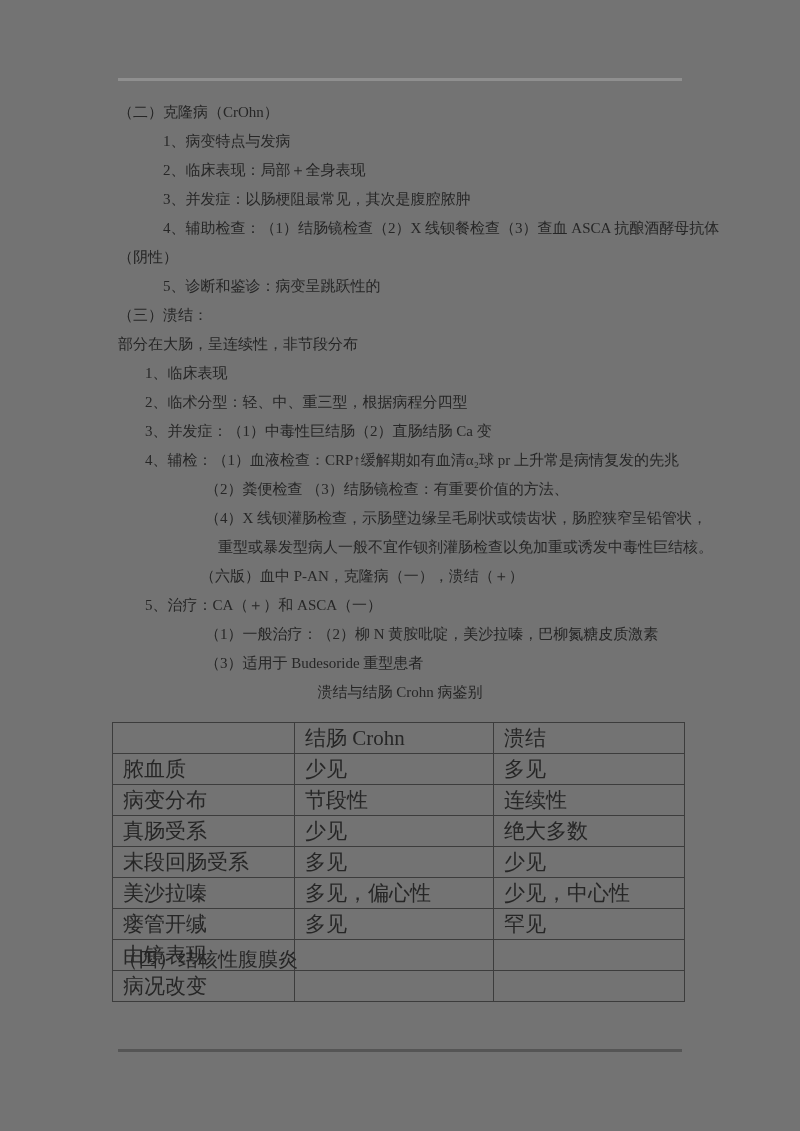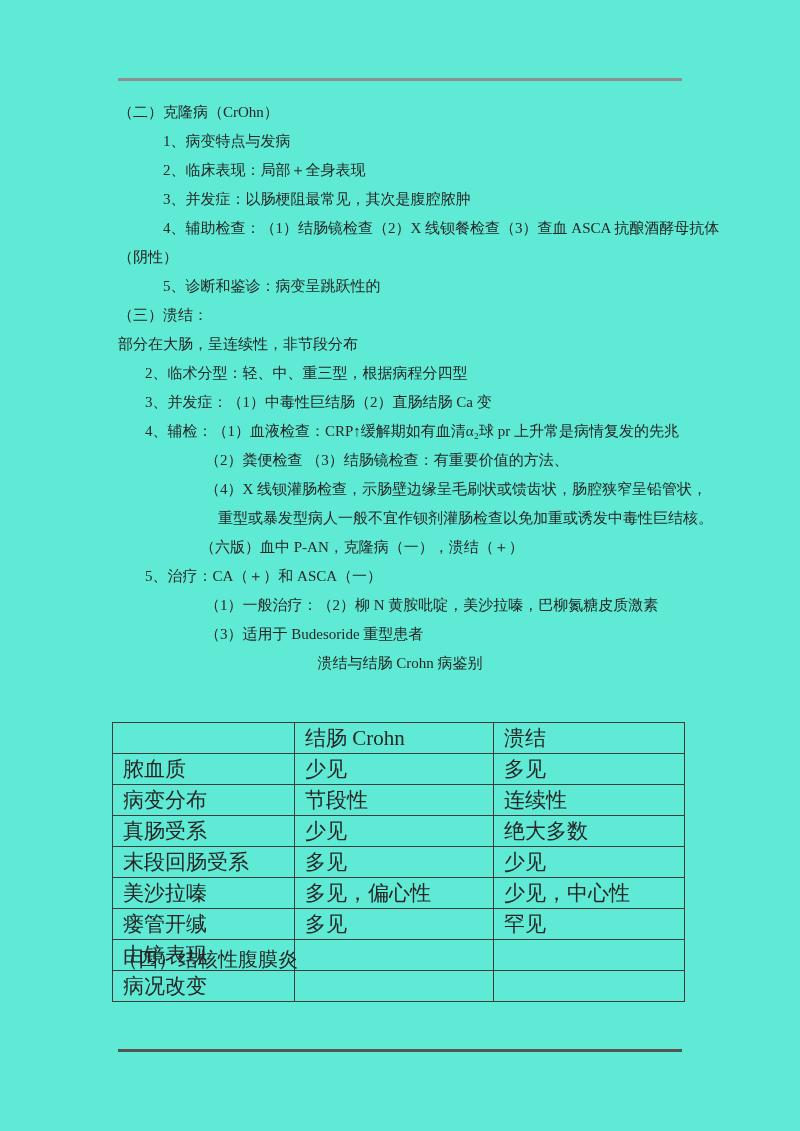--- a/index.html
+++ b/index.html
@@ -1,19 +1,19 @@
 <!DOCTYPE html>
 <html><head>
 <meta charset="utf-8">
 <style>
   html,body{margin:0;padding:0;background:#ffffff;}
   .page{
     position:relative;
     width:800px;height:1131px;
-    background:#5eead4;
+    background:#737373;
     font-family:"Liberation Serif","DejaVu Serif",serif;
     color:#262626;
     overflow:hidden;
   }
   .rule{position:absolute;left:118px;width:564px;}
   .rule.header{top:78px;height:3px;background:#8f8f8f;}
   .rule.footer{top:1049px;height:3px;background:#555555;}
   .content{
     position:absolute;left:118px;top:98px;width:564px;
     font-size:15px;line-height:29px;white-space:nowrap;
@@ -60,20 +60,21 @@
   <div class="content">
     <div class="line i0">（二）克隆病（CrOhn）</div>
     <div class="line iA">1、病变特点与发病</div>
     <div class="line iA">2、临床表现：局部＋全身表现</div>
     <div class="line iA">3、并发症：以肠梗阻最常见，其次是腹腔脓肿</div>
     <div class="line iA">4、辅助检查：（1）结肠镜检查（2）X 线钡餐检查（3）查血 ASCA 抗酿酒酵母抗体</div>
     <div class="line i0">（阴性）</div>
     <div class="line iA">5、诊断和鉴诊：病变呈跳跃性的</div>
     <div class="line i0">（三）溃结：</div>
     <div class="line i0">部分在大肠，呈连续性，非节段分布</div>
+    <div class="line iB">1、临床表现</div>
     <div class="line iB">2、临术分型：轻、中、重三型，根据病程分四型</div>
     <div class="line iB">3、并发症：（1）中毒性巨结肠（2）直肠结肠 Ca 变</div>
     <div class="line iB">4、辅检：（1）血液检查：CRP↑缓解期如有血清α₂球 pr 上升常是病情复发的先兆</div>
     <div class="line iC">（2）粪便检查 （3）结肠镜检查：有重要价值的方法、</div>
     <div class="line iC">（4）X 线钡灌肠检查，示肠壁边缘呈毛刷状或馈齿状，肠腔狭窄呈铅管状，</div>
     <div class="line iD">重型或暴发型病人一般不宜作钡剂灌肠检查以免加重或诱发中毒性巨结核。</div>
     <div class="line iC2">（六版）血中 P-AN，克隆病（一），溃结（＋）</div>
     <div class="line iB">5、治疗：CA（＋）和 ASCA（一）</div>
     <div class="line iC">（1）一般治疗：（2）柳 N 黄胺吡啶，美沙拉嗪，巴柳氮糖皮质激素</div>
     <div class="line iC">（3）适用于 Budesoride 重型患者</div>

